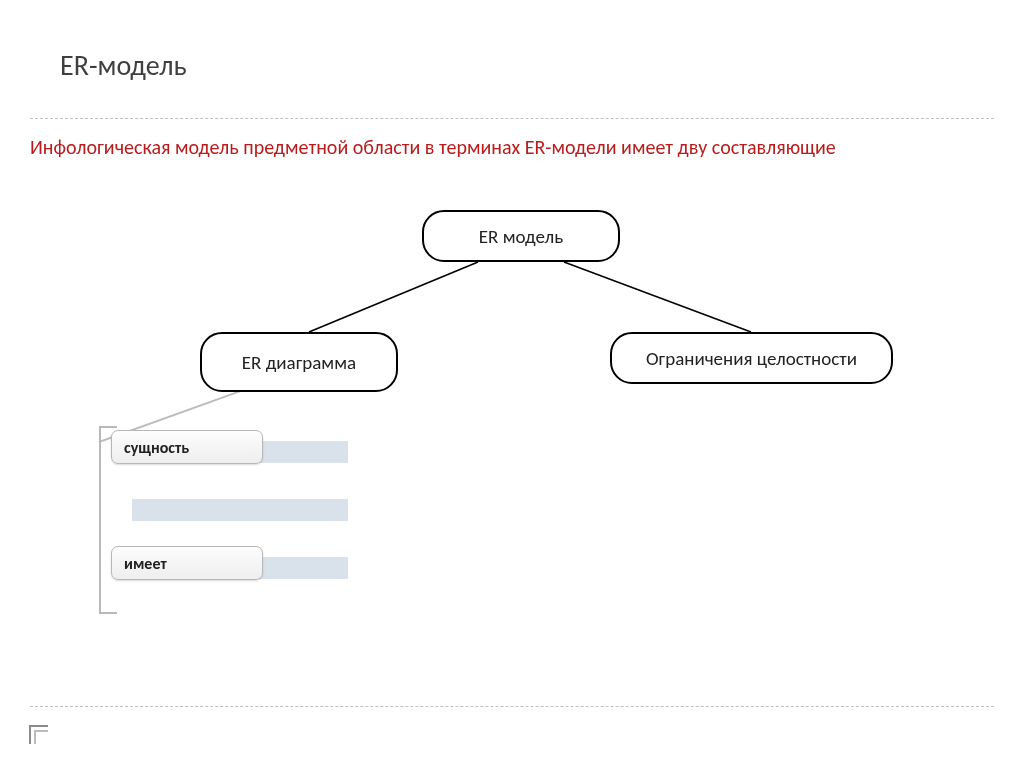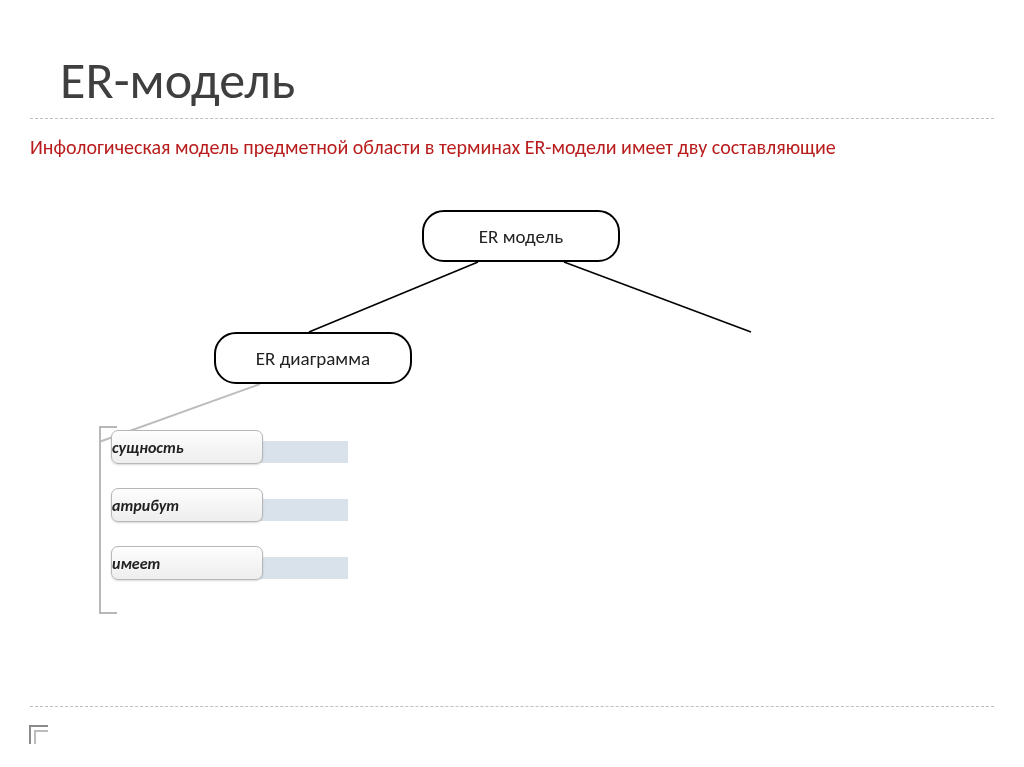--- a/index.html
+++ b/index.html
@@ -8,21 +8,21 @@
     height: 767px;
     background: #fff;
     font-family: "Calibri", "Segoe UI", Arial, sans-serif;
     position: relative;
     overflow: hidden;
   }
   .title {
     position: absolute;
     left: 60px;
     top: 48px;
-    font-size: 52px;
+    font-size: 28px;
     color: #3f3f3f;
     font-weight: 400;
   }
   .title-divider {
     position: absolute;
     left: 30px;
     top: 118px;
     width: 964px;
     height: 0;
     border-top: 1px dashed #bfbfbf;
@@ -48,21 +48,21 @@
     background: #fff;
     border: 2px solid #000;
     border-radius: 22px;
     display: flex;
     align-items: center;
     justify-content: center;
     font-size: 19px;
     color: #222;
   }
   .node-root { left: 422px; top: 210px; width: 198px; height: 52px; }
-  .node-left { left: 214px; top: 332px; width: 198px; height: 52px; }
+  .node-left { left: 200px; top: 332px; width: 198px; height: 60px; }
   .node-right { left: 610px; top: 332px; width: 283px; height: 52px; }
 
   .connectors {
     position: absolute;
     left: 0; top: 0;
     width: 1024px; height: 767px;
     pointer-events: none;
   }
 
   .list-wrap {
@@ -88,26 +88,25 @@
     position: absolute;
     left: 14px;
     top: 0;
     width: 152px;
     height: 34px;
     border: 1px solid #b7b7b7;
     border-radius: 7px;
     background: linear-gradient(#fdfdfd, #eeeeee);
     display: flex;
     align-items: center;
-    padding-left: 0;
+    padding-left: 12px;
     font-size: 16px;
     font-weight: 600;
     color: #222;
     box-shadow: 0 1px 2px rgba(0,0,0,0.15);
-    font-style: italic;
   }
   .list-side {
     position: absolute;
     left: 2px;
     top: -4px;
     width: 0;
     bottom: -10px;
     border-left: 2px solid #b8b8b8;
   }
   .list-h {
@@ -146,36 +145,36 @@
     <line x1="564" y1="262" x2="751" y2="332" stroke="#000" stroke-width="1.6"></line>
     <line x1="260" y1="384" x2="99" y2="442" stroke="#bdbdbd" stroke-width="2"></line>
   </svg>
 
   <div class="node node-root">
     <span>ER модель</span>
   </div>
   <div class="node node-left">
     <span>ER диаграмма</span>
   </div>
+  <div class="node node-right">
+    <span>Ограничения целостности</span>
+  </div>
 
   <div class="list-wrap">
     <div class="list-side"></div>
     <div class="list-h" style="left:2px; top:-4px; width:18px;"></div>
 
     <div class="list-row">
       <div class="list-bar"></div>
       <div class="list-pill">
         <span>сущность</span>
       </div>
     </div>
     <div class="list-row">
       <div class="list-bar"></div>
-      <div class="list-pill">
-        <span>атрибут</span>
-      </div>
     </div>
     <div class="list-row">
       <div class="list-bar"></div>
       <div class="list-pill">
         <span>имеет</span>
       </div>
     </div>
 
     <div class="list-h" style="left:2px; bottom:-10px; width:18px; top:auto;"></div>
   </div>

